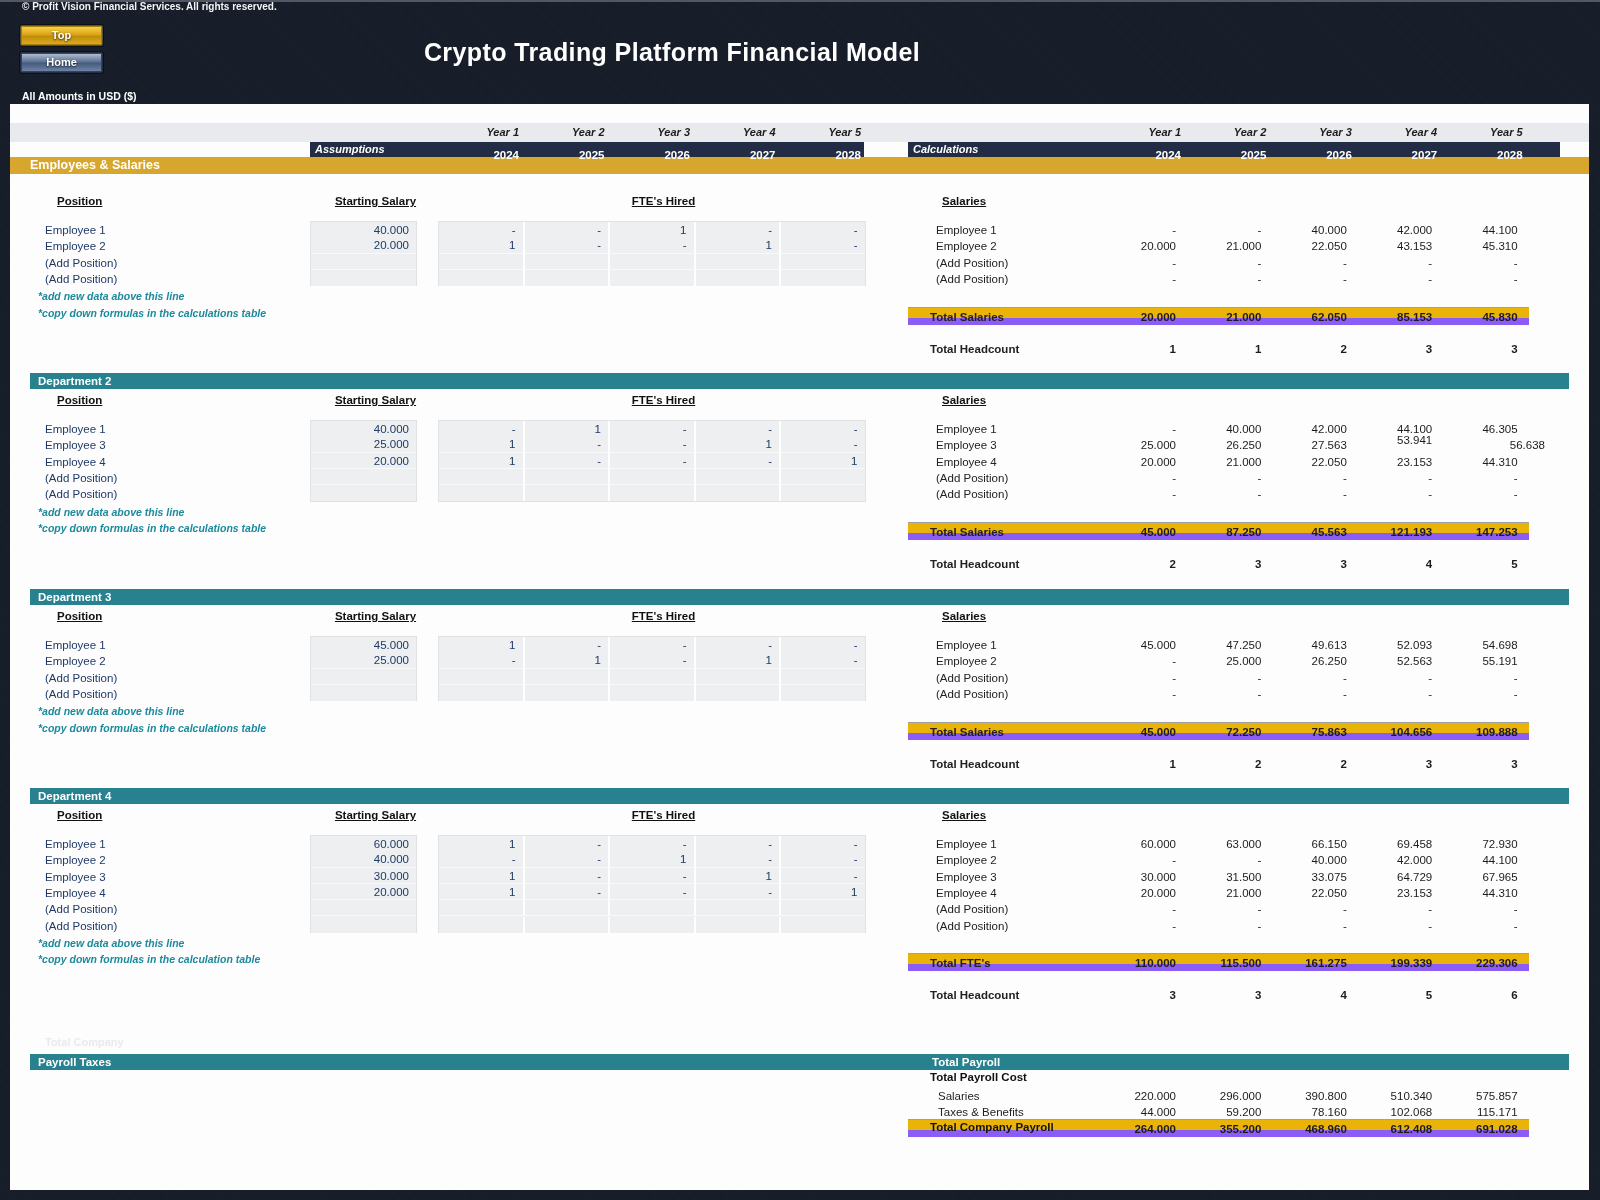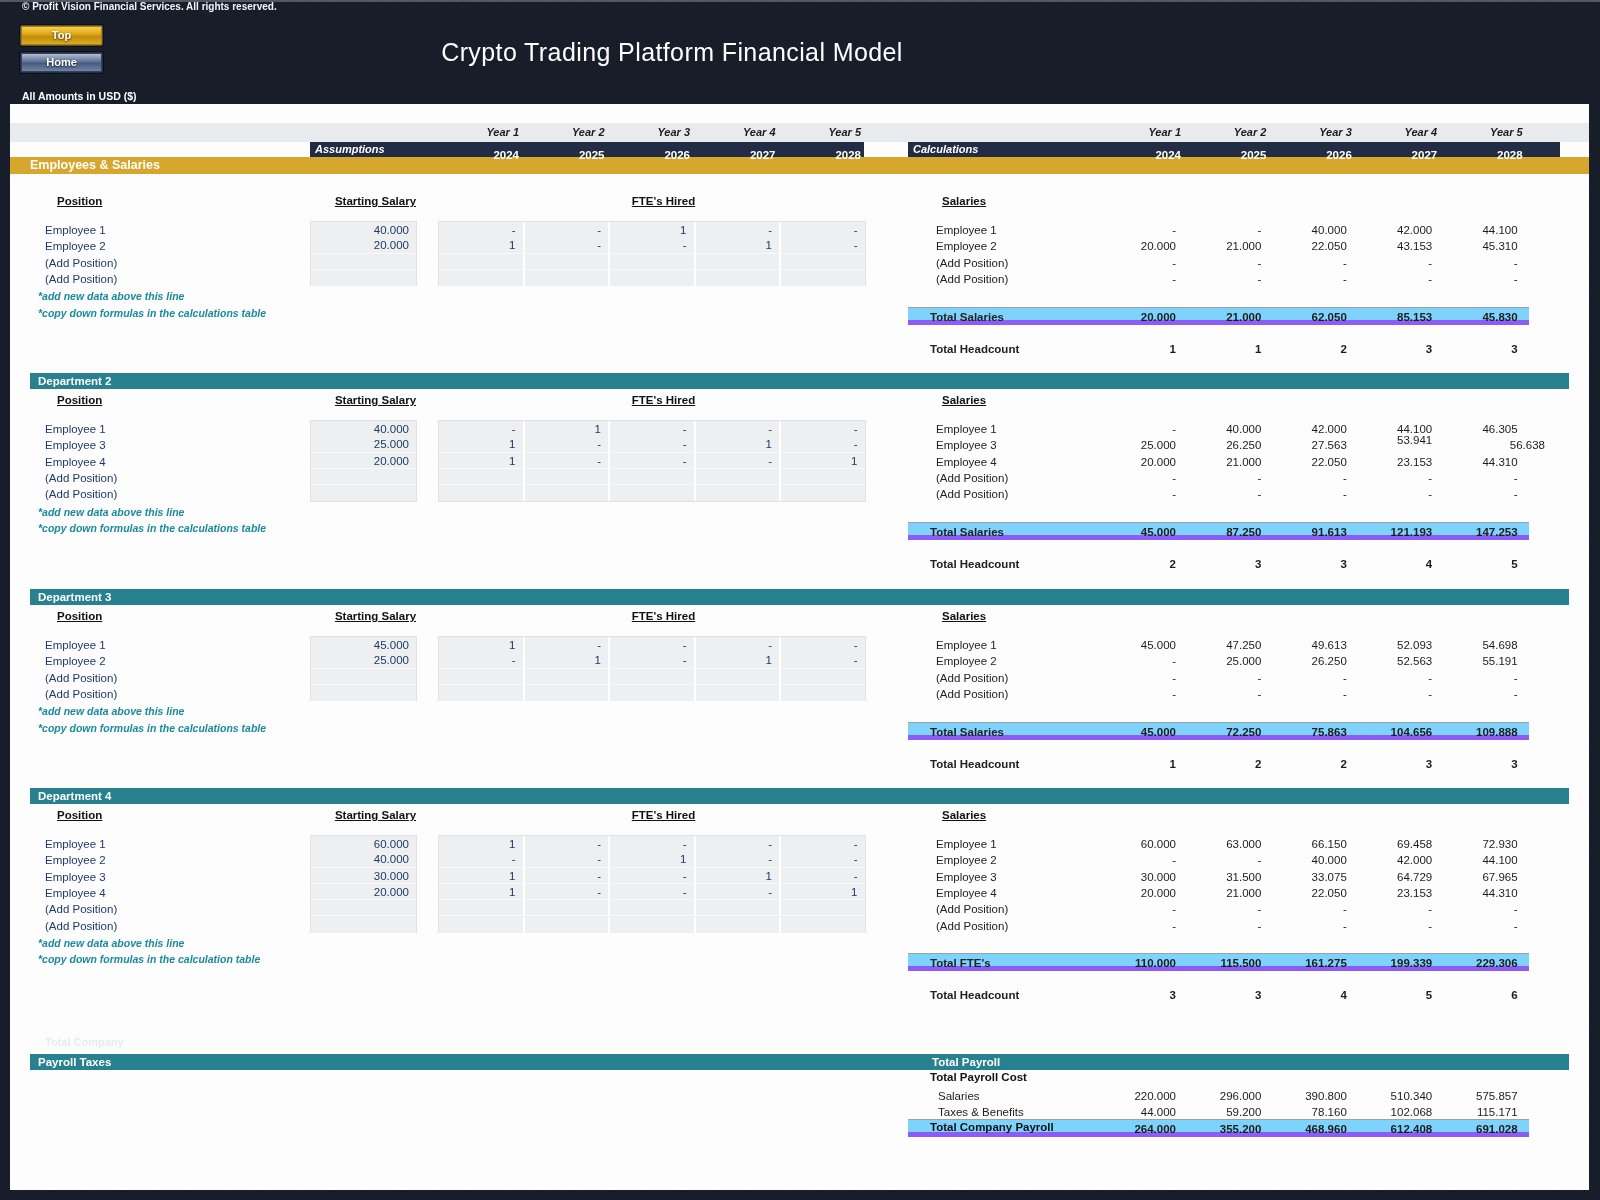--- a/index.html
+++ b/index.html
@@ -8,21 +8,21 @@
     font-family:"Liberation Sans",sans-serif;overflow:hidden;}
   .abs{position:absolute;}
   #topline{left:0;top:0;width:1600px;height:2px;background:#8d929c;opacity:.5;}
   #copyright{left:22px;top:1px;color:#f4f5f6;font-size:10px;font-weight:bold;}
   .btn{left:20px;width:81px;height:19px;border-radius:2px;text-align:center;line-height:19px;
     color:#fff;font-size:11px;font-weight:bold;cursor:pointer;text-shadow:0 1px 2px rgba(0,0,0,.75);}
   #btn-top{top:25px;background:linear-gradient(#f9d64b,#dca41a 45%,#bf8d08 55%,#e0af25);
     border:1px solid #57513a;box-shadow:inset 0 0 0 1px #a37d10,0 0 0 1px #0c0f16;}
   #btn-home{top:52px;background:linear-gradient(#b9c6d9,#5f7396 45%,#475b7e 55%,#7388aa);
     border:1px solid #232f44;box-shadow:inset 0 0 0 1px #33425e,0 0 0 1px #0c0f16;}
-  #title{left:0;top:38px;width:1344px;text-align:center;color:#fff;font-size:25px;letter-spacing:.4px;}
+  #title{left:0;top:38px;width:1344px;text-align:center;color:#fff;font-size:25px;letter-spacing:.4px;font-weight:bold;}
   #amounts{left:22px;top:90px;color:#fff;font-size:10.5px;font-weight:bold;}
   #sheet{left:10px;top:104px;width:1579px;height:1086px;background:#fdfdfe;}
   #graybar{left:0;top:0;width:1558px;height:19px;background:linear-gradient(#b3b3b3,#767676);}
   #payroll-title{left:5px;top:1.5px;color:#fff;font-size:14px;font-weight:bold;}
   .ytxt{top:3px;width:81px;text-align:right;color:#fff;font-size:11.5px;font-weight:bold;margin-top:42px;}
   #yearband{left:0;top:19px;width:1579px;height:19px;background:#e9eaed;}
   .ysub{top:22px;width:81px;text-align:right;color:#1c1c1c;font-size:11px;font-weight:bold;font-style:italic;}
   .navybar{top:38px;height:15px;background:#222d45;color:#fff;font-size:11px;font-weight:bold;
     font-style:italic;line-height:15px;padding-left:5px;box-sizing:border-box;}
   #assumptions{left:300px;width:554px;}
@@ -36,21 +36,21 @@
   .poslabel{color:#1f3a66;font-size:11.5px;height:16.3px;line-height:16.3px;white-space:nowrap;}
   .box{border:1px solid #dfe2e4;box-sizing:border-box;background:#edeff0;}
   .acell{background:#edeff0;color:#1f3a66;font-size:11.5px;text-align:right;line-height:16.3px;
     box-sizing:border-box;padding-right:7px;height:16.3px;}
   .fteline{border-right:2px solid #fff;}
   .rowline{border-bottom:1px solid #f7f9fa;}
   .clabel{color:#222;font-size:11.5px;line-height:16.3px;white-space:nowrap;}
   .cval{color:#1c1c1c;font-size:11.5px;text-align:right;line-height:16.3px;padding-right:5px;
     box-sizing:border-box;width:81px;height:16.3px;}
   .note{color:#1b8a9c;font-size:10.5px;font-weight:bold;font-style:italic;white-space:nowrap;}
-  .totrow{border-top:1px solid #a0a0a0;border-bottom:5px solid #8b5cf6;box-sizing:border-box;background:#7dd3fc;}
+  .totrow{border-top:1px solid #a0a0a0;border-bottom:7px solid #8b5cf6;box-sizing:border-box;background:#eab308;}
   .bold{font-weight:bold;}
   #ghost{color:#e7ebee;font-size:11px;font-weight:bold;}
   #bottombar{left:20px;top:950px;width:1539px;height:16px;background:#27818f;}
   #bottombar .bl{color:#fff;font-size:11.5px;font-weight:bold;line-height:16px;}
   #pt-label{left:8px;top:0;}
   #tp-label{left:902px;top:0;}
   #tpc-label{left:920px;top:967px;color:#111;font-size:11.5px;font-weight:bold;}
   #tcp-row{left:898px;top:1015px;width:621px;height:18px;}
   #tcp-label{left:22px;top:1px;color:#111;font-size:11.5px;font-weight:bold;}
 </style>
@@ -253,21 +253,21 @@
       <div class="abs cval" style="left: 1175.4px; top: 382.2px;">-</div>
       <div class="abs cval" style="left: 1260.8px; top: 382.2px;">-</div>
       <div class="abs cval" style="left: 1346.2px; top: 382.2px;">-</div>
       <div class="abs cval" style="left: 1431.6px; top: 382.2px;">-</div>
       <div class="abs note" style="left: 28px; top: 401.5px;">*add new data above this line</div>
       <div class="abs note" style="left: 28px; top: 417.8px;">*copy down formulas in the calculations table</div>
       <div class="abs totrow" style="left: 898px; top: 417.8px; width: 621px; height: 18px;">
         <div class="abs clabel bold" style="left: 22px; top: 1px;">Total Salaries</div>
         <div class="abs cval bold" style="left: 192px; top: 1px;">45.000</div>
         <div class="abs cval bold" style="left: 277.4px; top: 1px;">87.250</div>
-        <div class="abs cval bold" style="left: 362.8px; top: 1px;">91.613</div>
+        <div class="abs cval bold" style="left: 362.8px; top: 1px;">45.563</div>
         <div class="abs cval bold" style="left: 448.2px; top: 1px;">121.193</div>
         <div class="abs cval bold" style="left: 533.6px; top: 1px;">147.253</div>
       </div>
       <div class="abs clabel bold" style="left: 920px; top: 451.8px;">Total Headcount</div>
       <div class="abs cval bold" style="left: 1090px; top: 451.8px;">2</div>
       <div class="abs cval bold" style="left: 1175.4px; top: 451.8px;">3</div>
       <div class="abs cval bold" style="left: 1260.8px; top: 451.8px;">3</div>
       <div class="abs cval bold" style="left: 1346.2px; top: 451.8px;">4</div>
       <div class="abs cval bold" style="left: 1431.6px; top: 451.8px;">5</div>
       <div class="abs deptbar" style="top: 485px;">Department 3</div>

